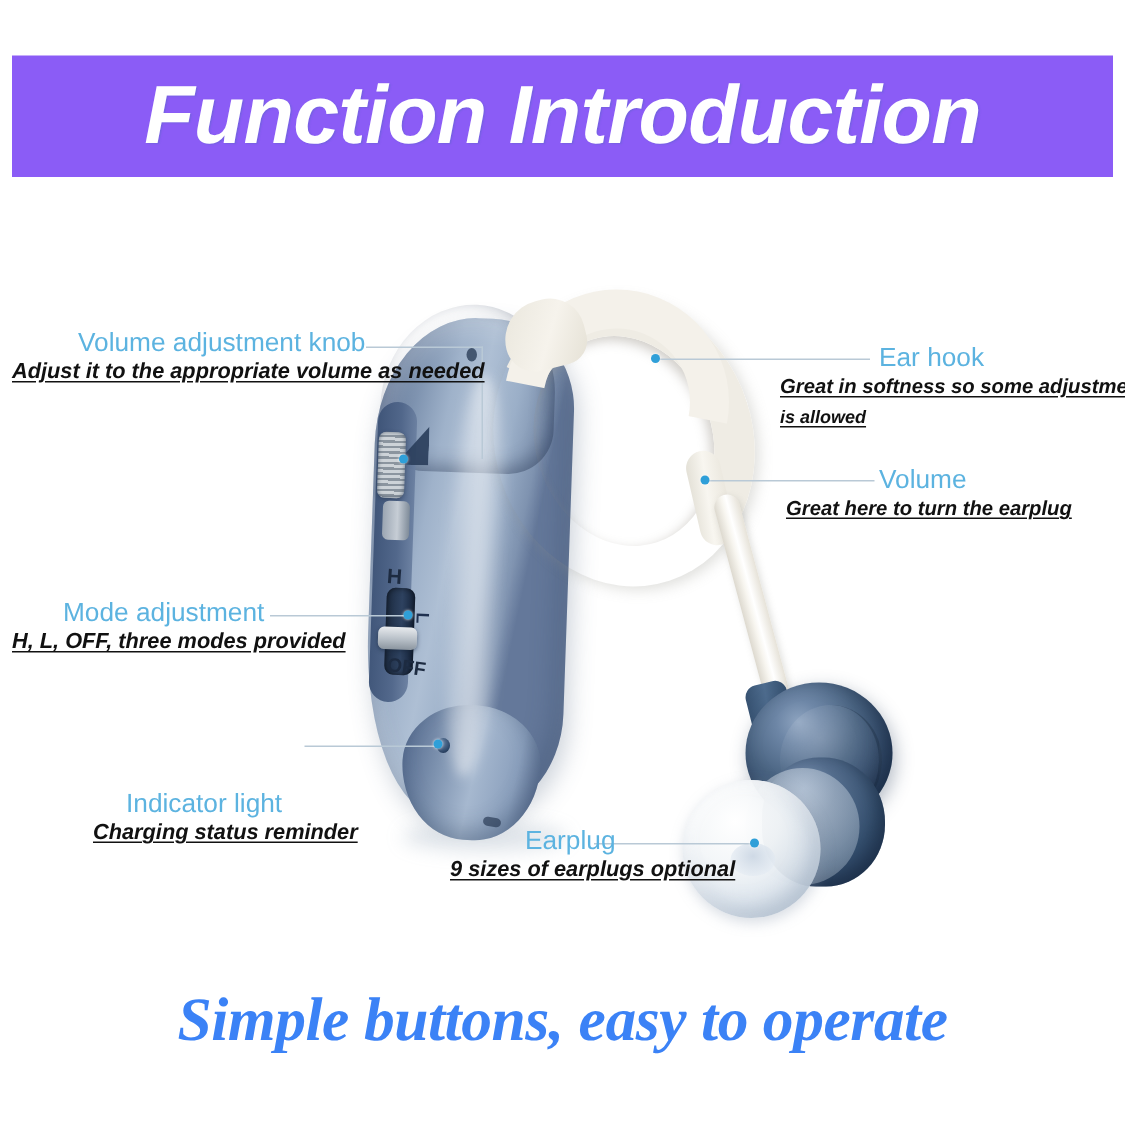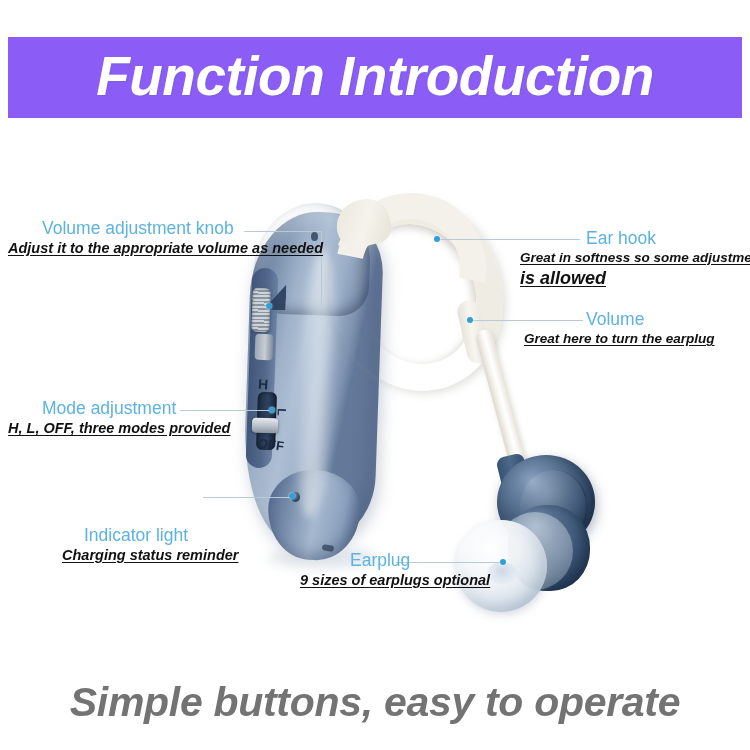--- a/index.html
+++ b/index.html
@@ -46,28 +46,27 @@
     text-shadow: 1px 1px 1px rgba(60,110,170,0.25);
   }
 
   
   #bottom-caption {
     position: absolute;
     left: 0;
     top: 655px;
     width: 750px;
     text-align: center;
-    color: #737373;
-    font-family: Liberation Sans, sans-serif;
+    color: #3b82f6;
+    font-family: Liberation Serif, serif;
     font-size: 41px;
     font-weight: bold;
     font-style: italic;
     letter-spacing: -0.3px;
     white-space: nowrap;
-    margin-top: 24px;
   }
 
   
   .callout { position: absolute; }
   .callout .c-title {
     color: #5cb3e0;
     font-size: 17.5px;
     font-weight: normal;
     white-space: nowrap;
     line-height: 20px;
@@ -535,21 +534,21 @@
   <div class="lead-h" style="left:396px; top:562px; width:110px;"></div>
   <div class="lead-dot" style="left:500px; top:559px;"></div>
 
   <div class="lead-h" style="left:437px; top:239px; width:143px;"></div>
   <div class="lead-dot" style="left:434px; top:236px;"></div>
 
   <div class="lead-h" style="left:470px; top:320px; width:113px;"></div>
   <div class="lead-dot" style="left:467px; top:317px;"></div>
 
   <div class="callout left-align" style="left:8px; top:218px; width:300px;">
-    <div class="c-title" style="margin-left:34px;">Volume adjustment knob</div>
+    <div class="c-title" style="margin-left:44px;">Volume adjustment knob</div>
     <div class="c-sub">Adjust it to the appropriate volume as needed</div>
   </div>
 
   <div class="callout left-align" style="left:8px; top:398px; width:270px;">
     <div class="c-title" style="margin-left:34px;">Mode adjustment</div>
     <div class="c-sub">H, L, OFF, three modes provided</div>
   </div>
 
   <div class="callout left-align" style="left:62px; top:485px; width:230px;">
     <div class="c-title" style="margin-left:22px;margin-top:40px;">Indicator light</div>
@@ -557,21 +556,21 @@
   </div>
 
   <div class="callout left-align" style="left:300px; top:550px; width:230px;">
     <div class="c-title" style="margin-left:50px;">Earplug</div>
     <div class="c-sub">9 sizes of earplugs optional</div>
   </div>
 
   <div class="callout left-align" style="left:520px; top:228px; width:228px;">
     <div class="c-title" style="margin-left:66px;">Ear hook</div>
     <div class="c-sub" style="font-size:13.5px;">Great in softness so some adjustment</div>
-    <div class="c-sub" style="font-size:18px;">is allowed</div>
+    <div class="c-sub" style="font-size:12px;">is allowed</div>
   </div>
 
   <div class="callout left-align" style="left:524px; top:309px; width:224px;">
     <div class="c-title" style="margin-left:62px;">Volume</div>
     <div class="c-sub" style="font-size:13.5px;">Great here to turn the earplug</div>
   </div>
 
   <div id="bottom-caption">Simple buttons, easy to operate</div>
 
 </div>

